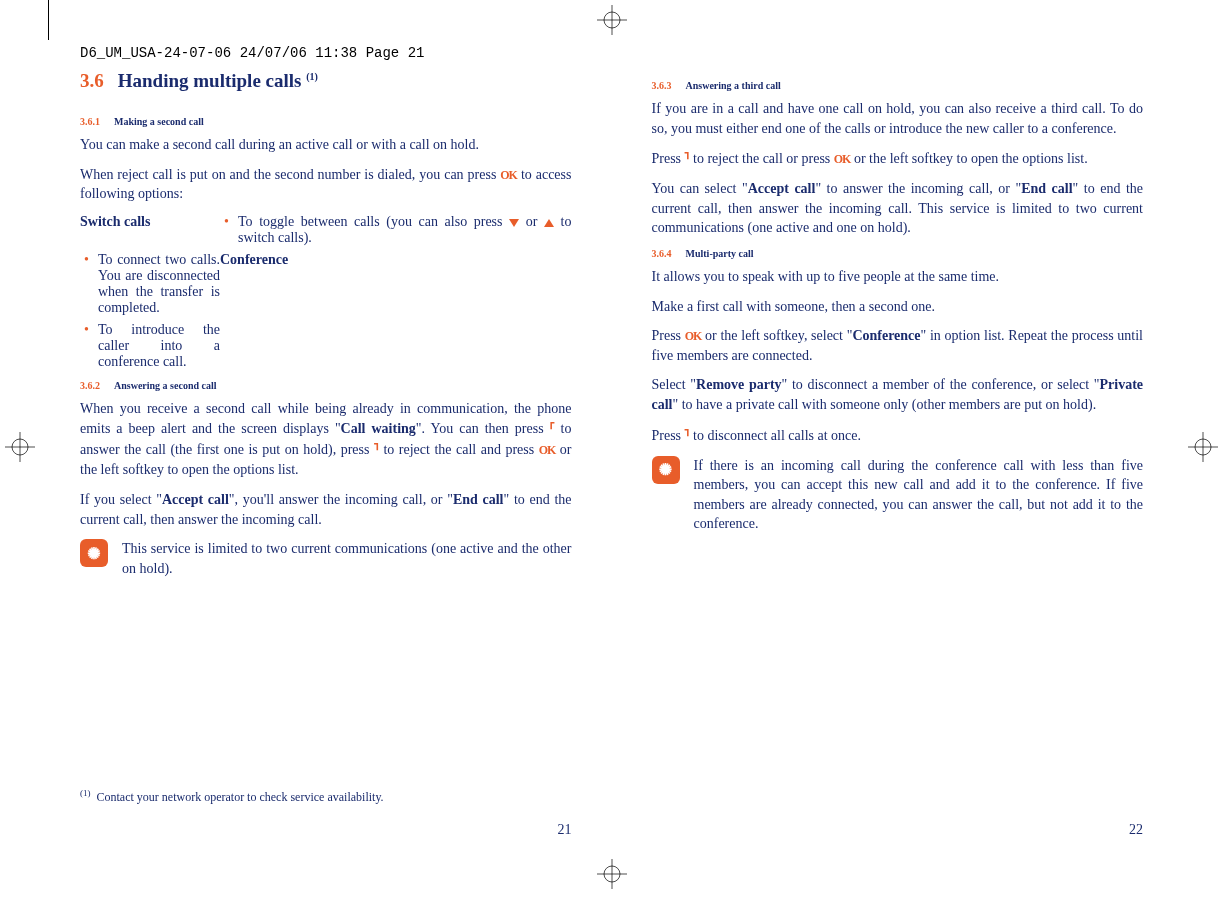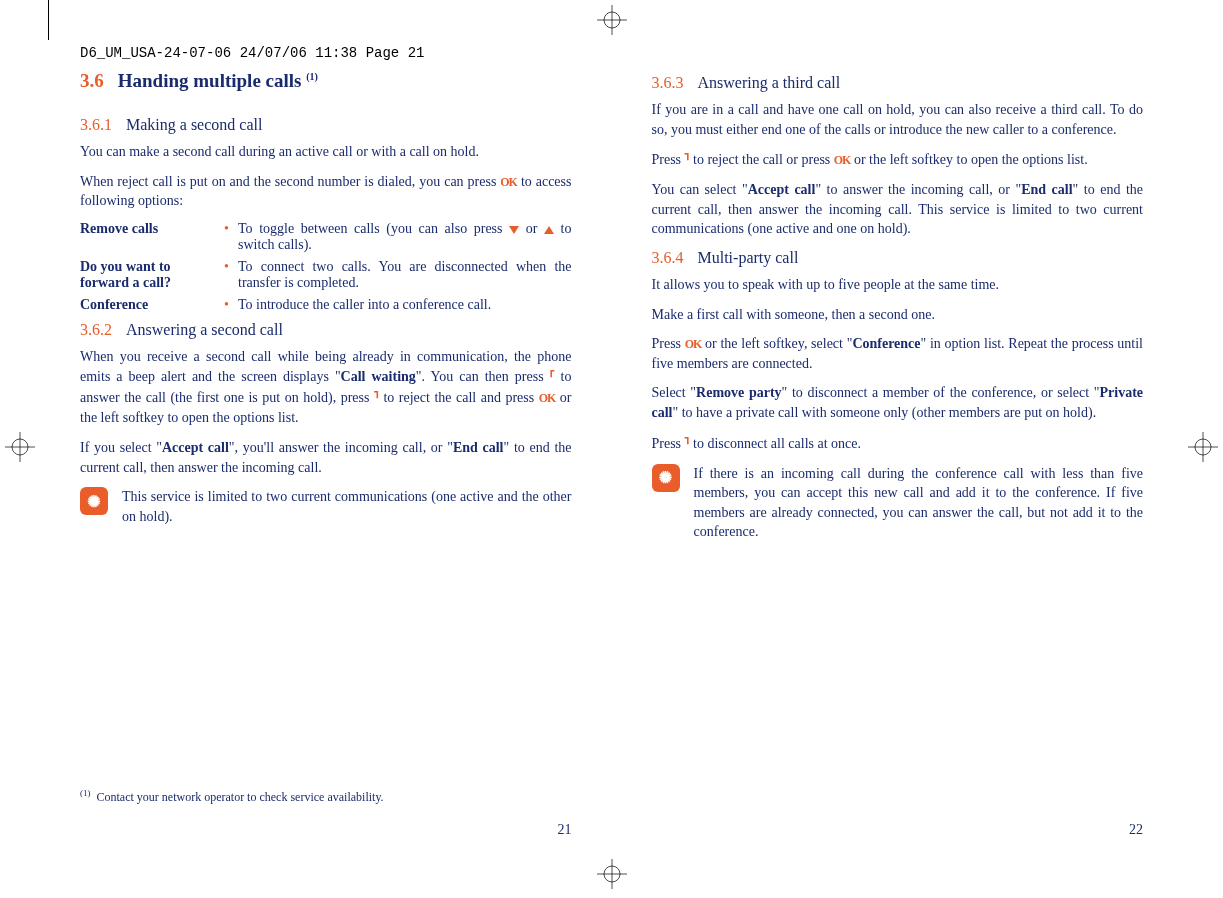--- a/index.html
+++ b/index.html
@@ -60,24 +60,24 @@
   .page-content { flex: 1; }
   h1 {
     font-size: 19px;
     font-weight: bold;
     color: #1a2b6d;
     margin-bottom: 24px;
   }
   h1 .num { color: #e85d2a; margin-right: 14px; }
   h1 sup { color: #1a2b6d; font-size: 10px; vertical-align: super; }
   h2 {
-    font-size: 16px;
-    font-weight: normal;
+    font-size: 10px;
+    font-weight: bold;
     color: #1a2b6d;
-    margin: 4px 0 8px 0;
+    margin: 10px 0 8px 0;
   }
   h2 .num { color: #e85d2a; margin-right: 14px; }
   p { margin-bottom: 10px; line-height: 1.4; text-align: justify; }
   .defs { display: grid; grid-template-columns: 140px 1fr; row-gap: 6px; margin-bottom: 8px; }
   .defs .term { font-weight: bold; text-align: left;}
   .defs .desc { position: relative; padding-left: 18px; text-align: justify;}
   .defs .desc::before { content: "•"; color:#e85d2a; position:absolute; left:4px; top:0;}
   .hint-row { display:flex; gap:14px; margin: 8px 0; align-items:flex-start;}
   .hint-icon {
     flex: 0 0 28px; width:28px; height:28px;
@@ -143,28 +143,25 @@
         <span class="num">3.6.1</span><span>Making a second call</span>
       </h2>
 
       <p>You can make a second call during an active call or with a call on hold.</p>
 
       <p>
         <span>When reject call is put on and the second number is dialed, you can press </span><span class="ok-icon">OK</span><span> to access following options:</span>
       </p>
 
       <div class="defs">
-        <div class="term">Remove calls</div>
+        <div class="term">Switch calls</div>
         <div class="desc">
           <span>To toggle between calls (you can also press </span><span class="tri-down"></span><span> or </span><span class="tri-up"></span><span> to switch calls).</span>
         </div>
 
-        <div class="term">
-          <span>Do you want to</span><br><span>forward a call?</span>
-        </div>
         <div class="desc">To connect two calls. You are disconnected when the transfer is completed.</div>
 
         <div class="term">Conference</div>
         <div class="desc">To introduce the caller into a conference call.</div>
       </div>
 
       <h2>
         <span class="num">3.6.2</span><span>Answering a second call</span>
       </h2>
 

